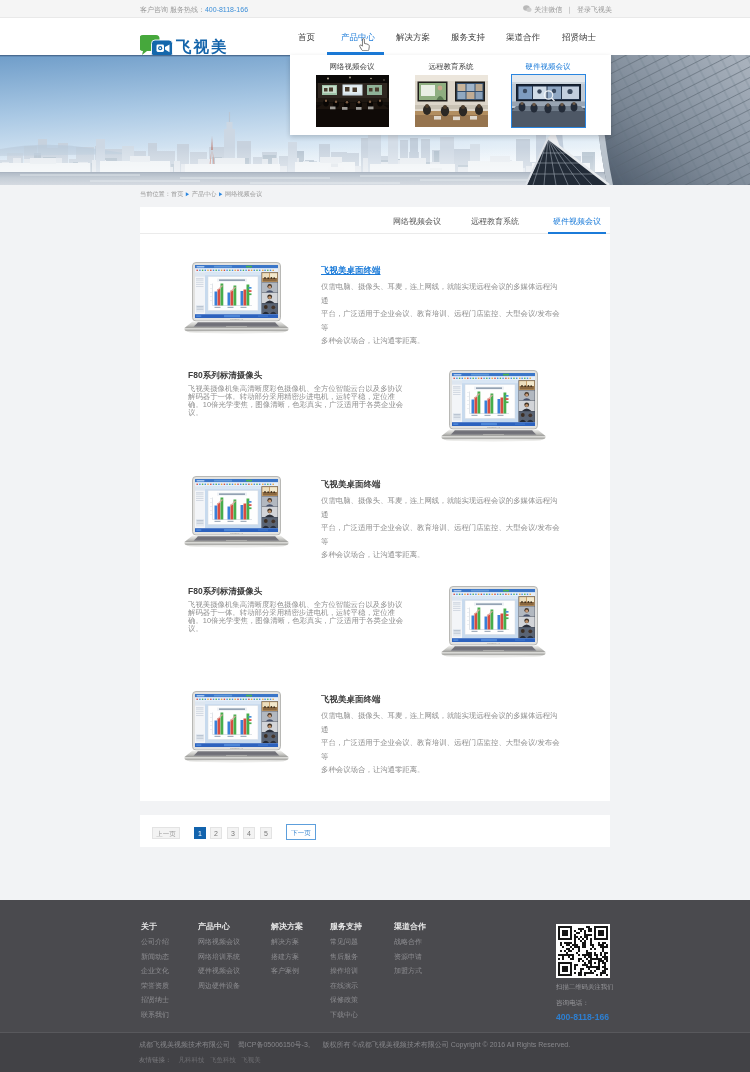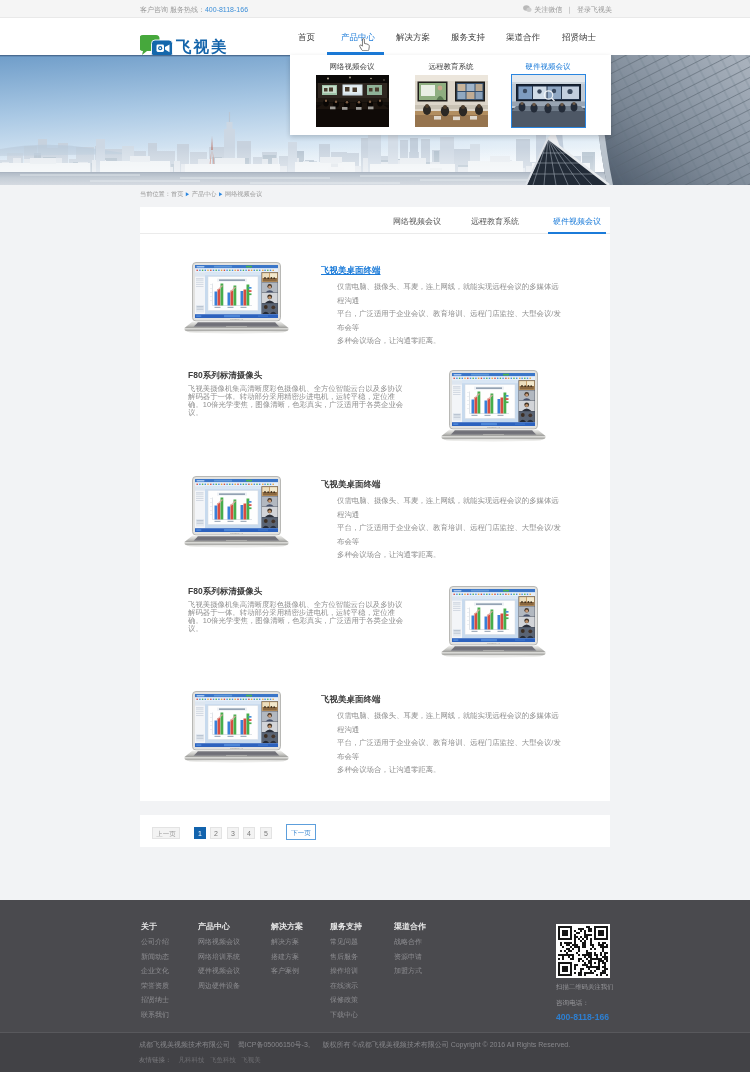--- a/index.html
+++ b/index.html
@@ -43,21 +43,21 @@
 .tabs span { position:absolute; top:9px; font-size:8px; color:#555; }
 .tabs .on { color:#1b7bd9; }
 .tabs .tline { position:absolute; top:25px; height:2px; background:#1b7bd9; }
 
 .item { position:absolute; left:0; width:470px; }
 .lap { position:absolute; width:105px; height:72px; }
 .itx { position:absolute; }
 .itx h3 { font-size:8.5px; color:#3c3c3c; font-weight:bold; height:9px; }
 .itx h3.lk { color:#1b7bd9; text-decoration:underline; }
 .itx p { margin-top:8px; font-size:7.4px; line-height:8px; color:#8f8f8f; }
-.itx p.o { margin-top:6px; line-height:13.5px;margin-left:16px; }
+.itx p.o { margin-top:6px; line-height:13.5px; }
 
 
 .pager { position:absolute; left:140px; top:815px; width:470px; height:32px; background:#fff; }
 .pager .pv { position:absolute; top:12px; left:12px; width:28px; height:12px; background:#f3f3f3; border:1px solid #e3e3e3; color:#999; font-size:6.5px; text-align:center; line-height:11px; }
 .pager .pg { position:absolute; top:12px; width:12px; height:12px; background:#f3f3f3; border:1px solid #e3e3e3; color:#777; font-size:7px; text-align:center; line-height:11px; }
 .pager .pg.on { background:#1263ad; border-color:#1263ad; color:#fff; }
 .pager .nx { position:absolute; top:9px; left:146px; width:30px; height:16px; border:1px solid #5d9fdc; color:#3a87d0; background:#fff; font-size:6.5px; text-align:center; line-height:15px; }
 
 
 .footer { position:absolute; left:0; top:900px; width:750px; height:132px; background:#4a4a4e; }

